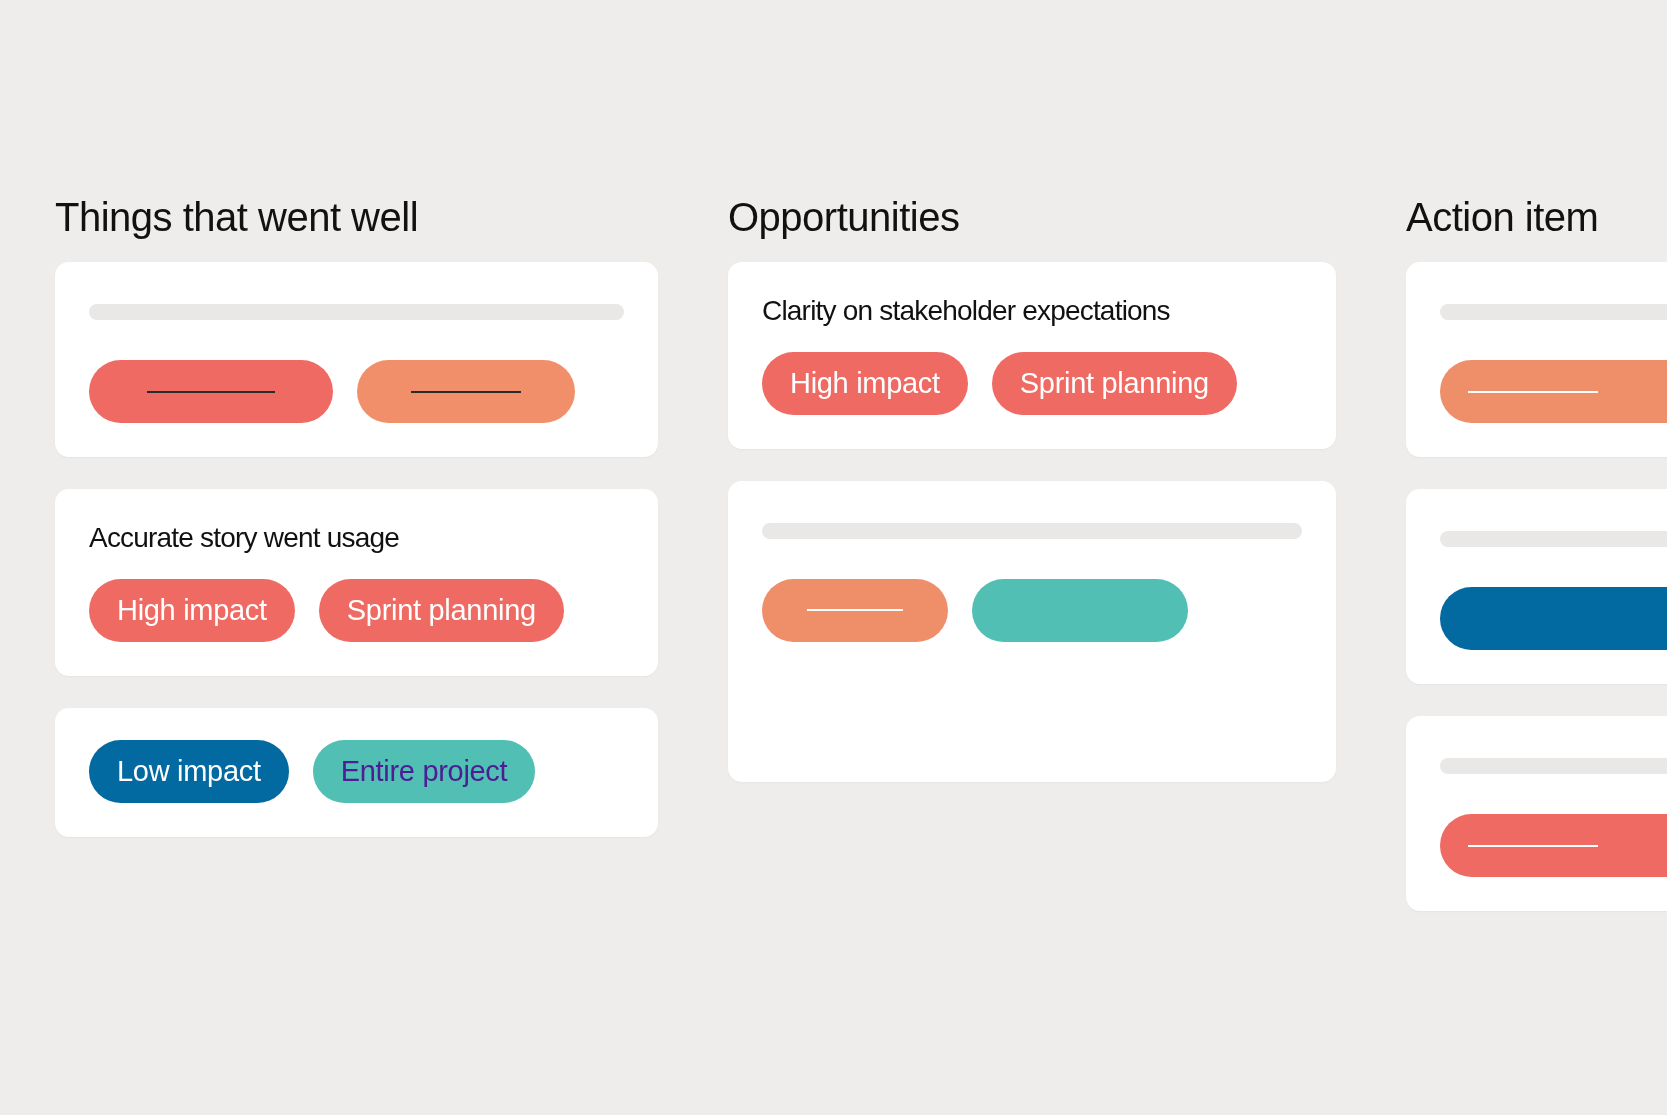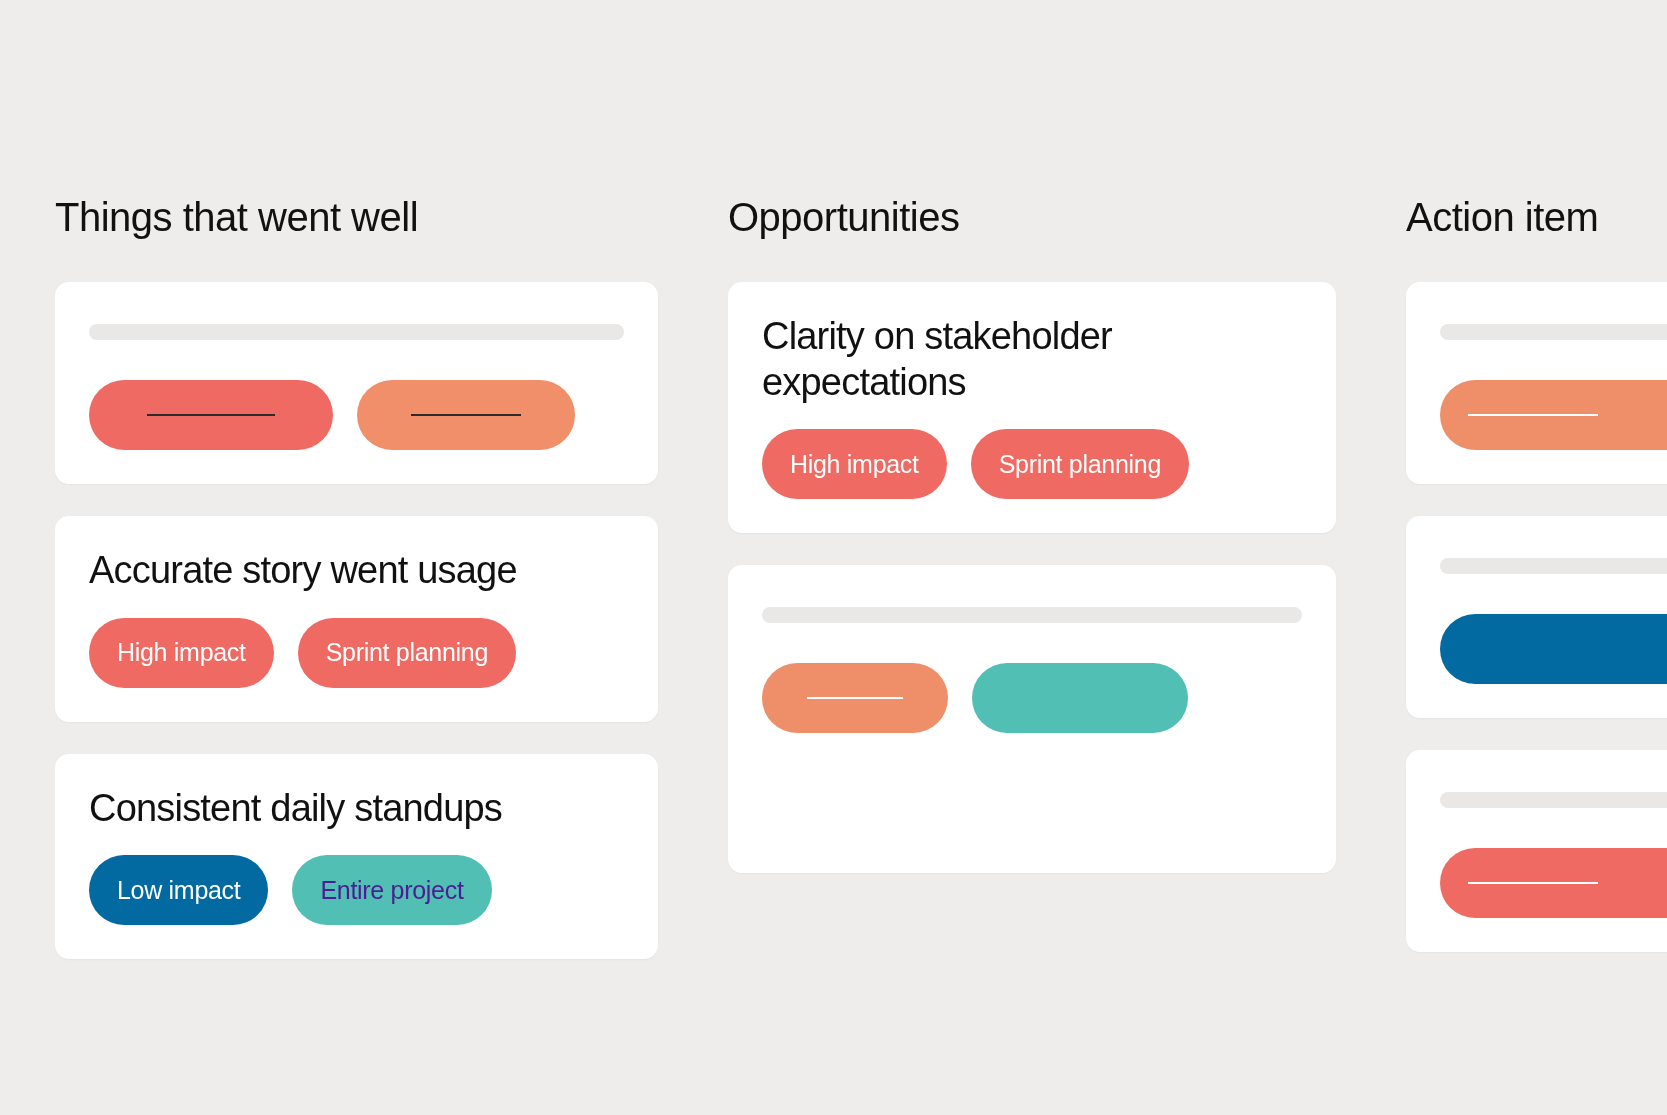--- a/index.html
+++ b/index.html
@@ -22,31 +22,31 @@
     .column {
       width: 620px;
       display: flex;
       flex-direction: column;
     }
     .column-title {
       font-size: 40px;
       font-weight: 500;
       color: #111;
       letter-spacing: -0.5px;
-      margin-bottom: 42px;
+      margin-bottom: 22px;
     }
     .card {
       background: #ffffff;
       border-radius: 14px;
       padding: 32px 34px 34px 34px;
       margin-bottom: 32px;
       box-shadow: 0 1px 2px rgba(0,0,0,0.04);
     }
     .card-title {
-      font-size: 38px;
+      font-size: 28px;
       font-weight: 400;
       color: #111;
       letter-spacing: -0.8px;
       line-height: 1.2;
       margin-bottom: 24px;
     }
     .placeholder-title {
       height: 16px;
       border-radius: 10px;
       background: #e9e8e7;
@@ -55,24 +55,24 @@
     }
     .tags {
       display: flex;
       gap: 24px;
       flex-wrap: wrap;
     }
     .tag {
       display: inline-flex;
       align-items: center;
       justify-content: center;
-      height: 70px;
+      height: 63px;
       padding: 1px 28px;
       border-radius: 40px;
-      font-size: 25px;
+      font-size: 29px;
       font-weight: 400;
       letter-spacing: -0.3px;
       color: #fff;
       white-space: nowrap;
     }
     .tag-dark {
       color: #4c1d95;
     }
     .tag-line {
       height: 2px;
@@ -113,21 +113,20 @@
 
     <div class="card">
       <div class="card-title">Accurate story went usage</div>
       <div class="tags">
         <span class="tag c-coral">High impact</span>
         <span class="tag c-coral">Sprint planning</span>
       </div>
     </div>
 
     <div class="card">
-      <div class="card-title">Consistent daily standups</div>
       <div class="tags">
         <span class="tag c-sage">Low impact</span>
         <span class="tag c-teal tag-dark">Entire project</span>
       </div>
     </div>
   </div>
 
   <div class="column">
     <div class="column-title">Opportunities</div>
 

